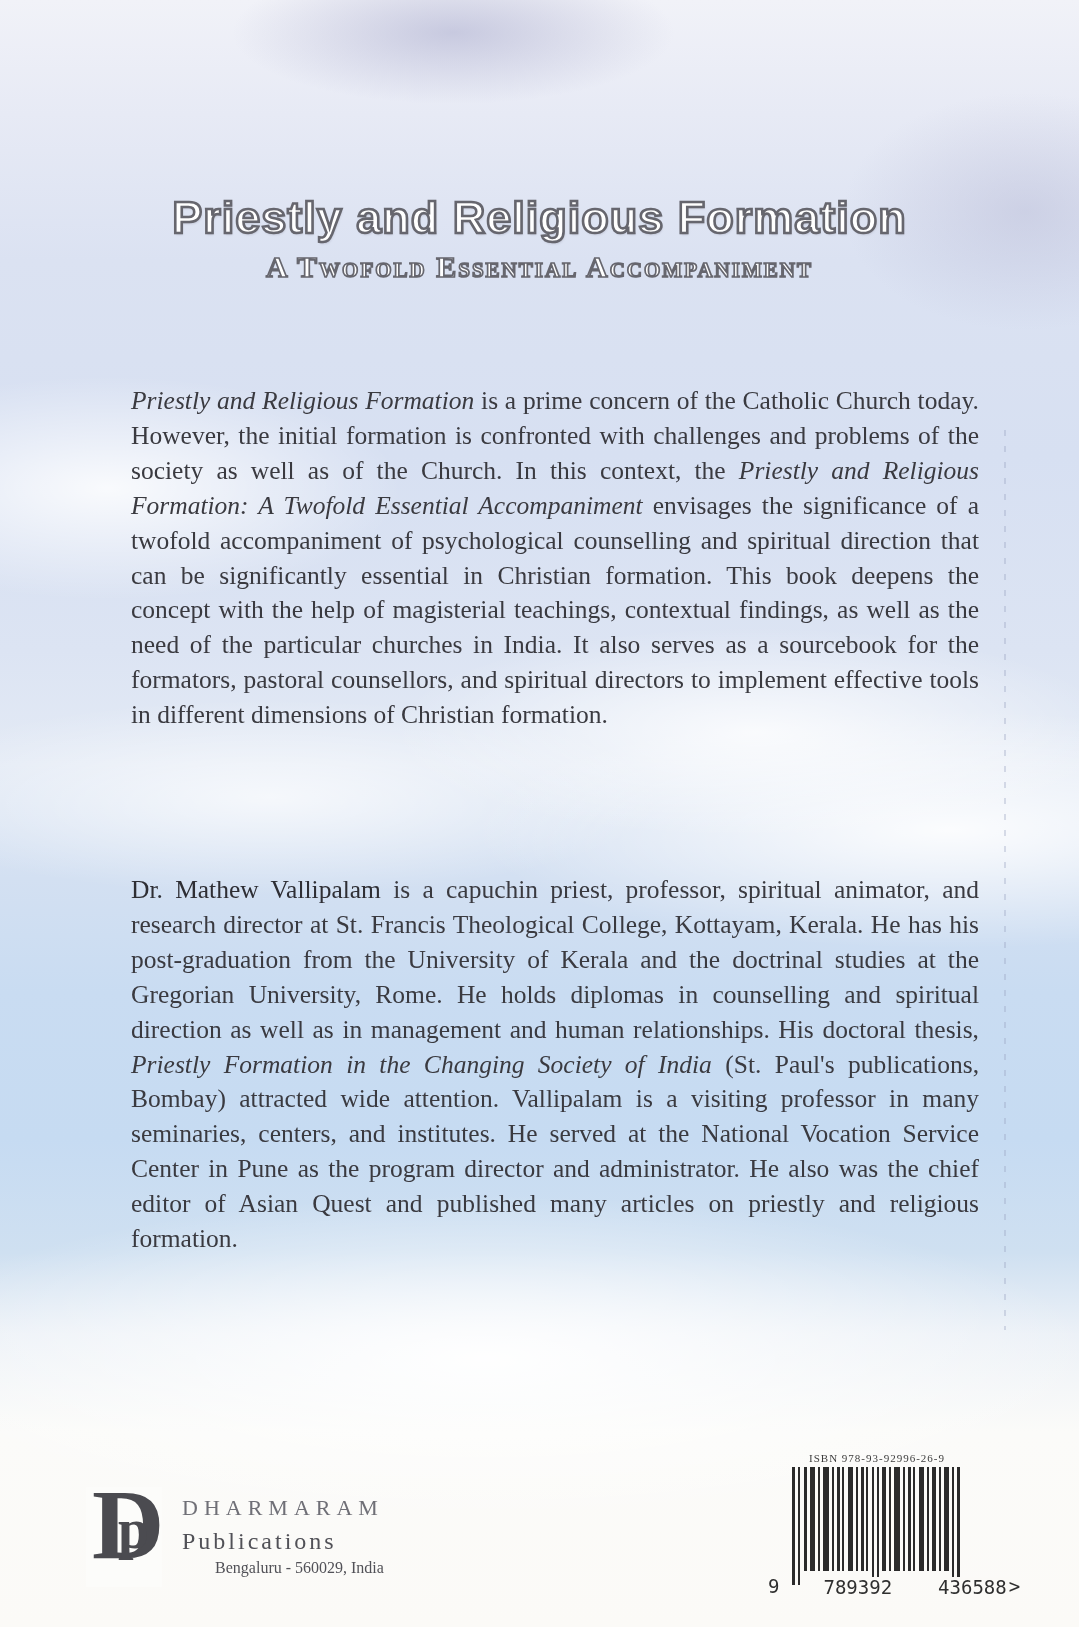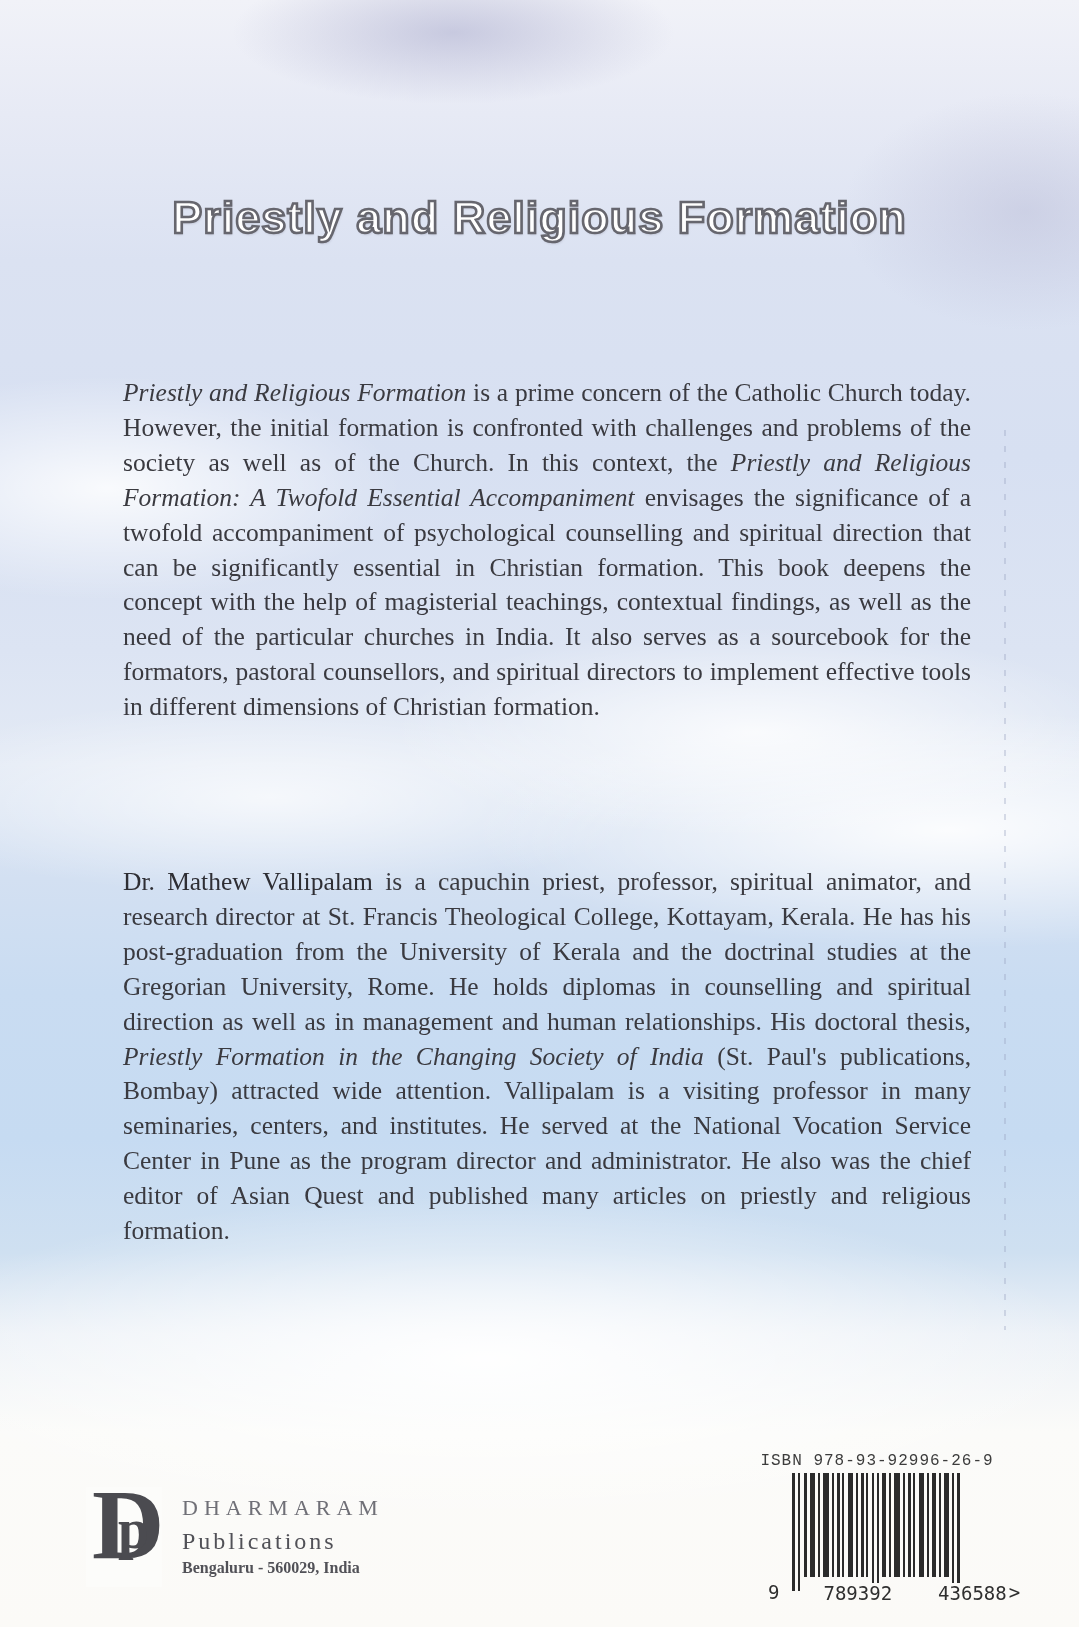--- a/index.html
+++ b/index.html
@@ -31,63 +31,64 @@
     font-size:45px; letter-spacing:1px; color:#fff;
     -webkit-text-fill-color:#ffffff; -webkit-text-stroke:2.6px #66666e;
     text-shadow:1px 2px 2px rgba(120,120,140,0.25);
   }
   .book-subtitle{
     margin:6px 0 0 0; font-family:"Liberation Serif", serif; font-weight:bold;
     font-variant:small-caps; font-size:30px; letter-spacing:2px; color:#fff;
     -webkit-text-fill-color:#ffffff; -webkit-text-stroke:1.7px #66666e;
   }
   .body-par{
-    position:absolute; left:115px; width:848px; margin:8px;
+    position:absolute; left:115px; width:848px; margin:16px;
     font-size:25.5px; line-height:34.9px; color:#3a3a40;
     text-align:justify; text-justify:inter-word;
   }
   .body-par em{font-style:italic;}
   .body-par strong{font-weight:normal; color:#2e2e34;}
   .synopsis{top:368px;}
   .bio{top:857px;}
   
   .publisher{position:absolute; left:86px; top:1487px; display:flex; align-items:flex-start;}
   .logo-box{
     position:relative; width:76px; height:100px; background:#fcfcfa;
     font-family:"Liberation Serif", serif; color:#4b4b50; flex:none;
   }
   .logo-d{position:absolute; left:6px; top:-12px; font-size:100px; font-weight:bold; line-height:100px;}
   .logo-p{position:absolute; left:32px; top:14px; font-size:56px; font-weight:bold; line-height:56px;}
   .pub-text{margin-left:20px; padding-top:8px;}
   .pub-name{font-size:22px; letter-spacing:6px; color:#6f6f76;text-align:center;}
   .pub-type{font-size:24px; letter-spacing:3px; color:#515157; margin-top:4px; line-height:32px;}
-  .pub-addr{font-size:16px; font-weight:bold; color:#515157; margin-top:2px;}
+  .pub-addr{font-size:16px; font-weight:normal; color:#515157; margin-top:2px;text-align:right;}
   
   .isbn-block{position:absolute; left:752px; top:1452px; width:250px; text-align:center;}
   .isbn-label{
-    font-family:Liberation Mono, monospace; font-size:16px; letter-spacing:1px;
+    font-family:Liberation Serif, serif; font-size:11px; letter-spacing:1px;
     color:#3c3c3c; white-space:nowrap;
   }
   .barcode-wrap{position:relative; width:186px; margin:3px auto 0 auto; height:132px;}
   .barcode-svg{display:block;}
   .barcode-number{
     position:absolute; left:-16px; bottom:2px; width:218px;
     display:flex; justify-content:space-between; align-items:flex-end;
     font-family:"DejaVu Sans Mono", monospace; font-size:19px; color:#2f2f2f;
   }
   .bar-digits{background:#fbfaf7; padding:0 2px; line-height:20px;margin-left:42px;}
 </style>
 </head>
 <body>
 
 <div class="cover">
   <div class="crease"></div>
 
   <div class="titleblock">
     <h1 class="book-title">Priestly and Religious Formation</h1>
+    <h2 class="book-subtitle">A Twofold Essential Accompaniment</h2>
   </div>
 
   <p class="body-par synopsis"><em>Priestly and Religious Formation</em><span> is a prime concern of the Catholic Church today. However, the initial formation is confronted with challenges and problems of the society as well as of the Church. In this context, the </span><em>Priestly and Religious Formation: A Twofold Essential Accompaniment</em><span> envisages the significance of a twofold accompaniment of psychological counselling and spiritual direction that can be significantly essential in Christian formation. This book deepens the concept with the help of magisterial teachings, contextual findings, as well as the need of the particular churches in India. It also serves as a sourcebook for the formators, pastoral counsellors, and spiritual directors to implement effective tools in different dimensions of Christian formation.</span></p>
 
   <p class="body-par bio"><strong>Dr. Mathew Vallipalam</strong><span> is a capuchin priest, professor, spiritual animator, and research director at St. Francis Theological College, Kottayam, Kerala. He has his post-graduation from the University of Kerala and the doctrinal studies at the Gregorian University, Rome. He holds diplomas in counselling and spiritual direction as well as in management and human relationships. His doctoral thesis, </span><em>Priestly Formation in the Changing Society of India</em><span> (St. Paul's publications, Bombay) attracted wide attention. Vallipalam is a visiting professor in many seminaries, centers, and institutes. He served at the National Vocation Service Center in Pune as the program director and administrator. He also was the chief editor of Asian Quest and published many articles on priestly and religious formation.</span></p>
 
   <div class="publisher">
     <div class="logo-box">
       <span class="logo-d">D</span>
       <span class="logo-p">p</span>

